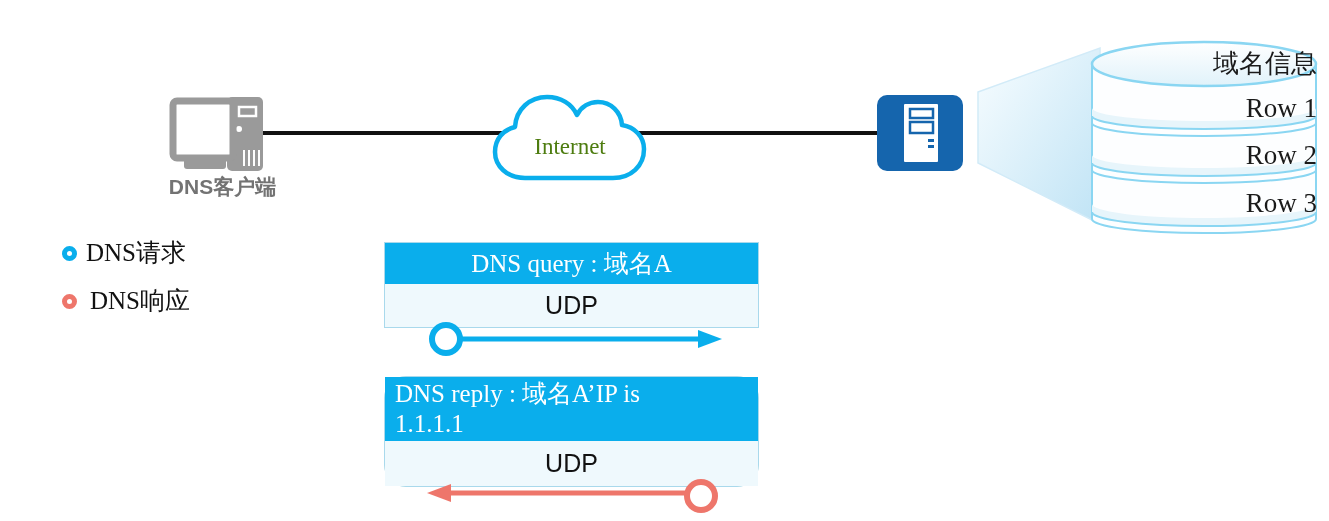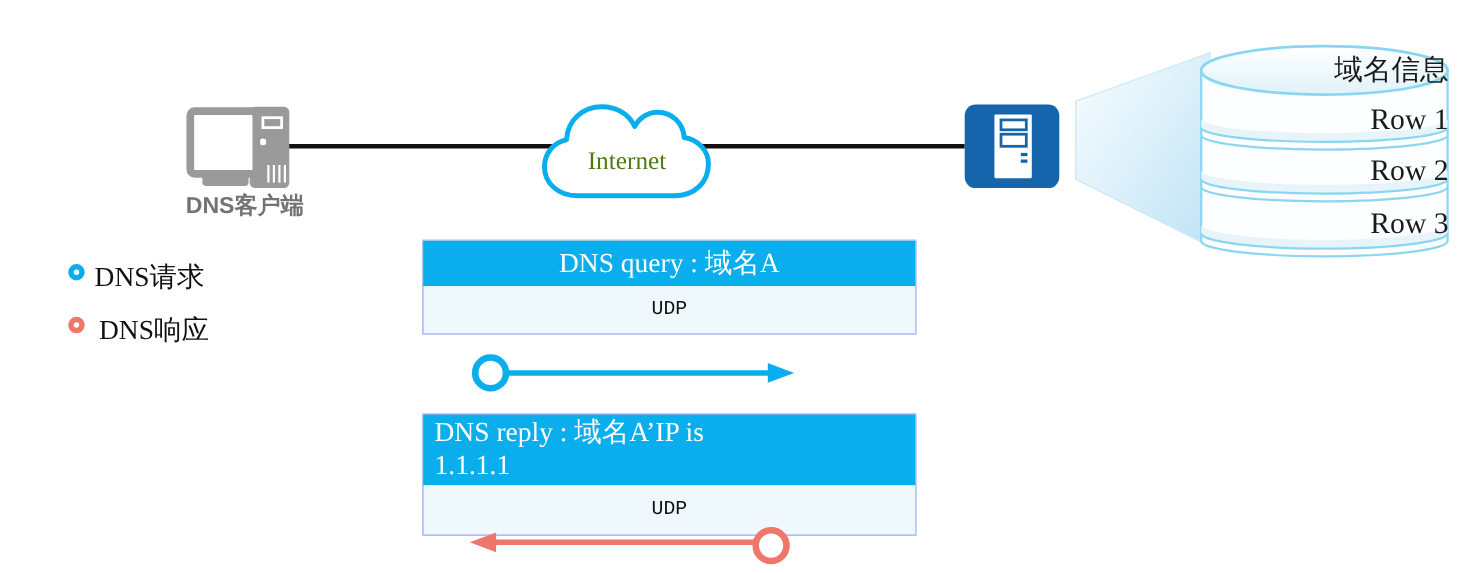--- a/index.html
+++ b/index.html
@@ -28,44 +28,44 @@
     font-size: 23px; color: #4d7c0f;
   }
 
   .db-text { left: 1093px; width: 224px; text-align: right; color: #1a1a1a; }
   .db-title { top: 47px; font-size: 26px; height: 32px; line-height: 32px; }
   .db-row   { font-size: 27px; height: 32px; line-height: 32px; }
   .db-row-0 { top: 92px; }
   .db-row-1 { top: 139px; }
   .db-row-2 { top: 187px; }
 
-  .legend-item { display: flex; gap: 9px; height: 26px; }
+  .legend-item { display: flex; align-items: center; gap: 9px; height: 26px; }
   .legend-request  { left: 62px; top: 240px; }
   .legend-response { left: 62px; top: 288px; gap: 13px; }
   .legend-ring { width: 15px; height: 15px; border-radius: 50%; border: 5px solid #0aaeec; flex: 0 0 auto; background: #fff; }
   .legend-ring.red { border-color: #ee766b; }
   .legend-label { font-size: 25px; color: #111; line-height: 26px; white-space: nowrap; }
 
   .packet {
-    left: 384px; width: 449px; border: 1px solid #a9d9ec; background: #8b5cf6;
+    left: 384px; width: 375px; border: 1px solid #a9d9ec; background: #fef9c3; margin-top: 24px;
   }
   .packet-query { top: 218px; }
-  .packet-reply { top: 376px; }
+  .packet-reply { top: 352px; border-radius: 22px; }
   .packet-header {
     background: #0aaeec; color: #ffffff; font-size: 25px; text-align: center;
     font-family: "Liberation Serif", "DejaVu Serif", serif;
   }
   .packet-query .packet-header { height: 41px; line-height: 41px; }
   .packet-reply .packet-header {
     height: 64px; line-height: 30px; text-align: left;
     padding: 2px 10px 0 10px; white-space: pre-line;
   }
   .packet-proto {
-    color: #111; font-size: 18px; text-align: center; background: #eff9fd;
-    font-family: Liberation Mono, monospace;
+    color: #111; font-size: 25px; text-align: center; background: #eff9fd;
+    font-family: Liberation Sans, sans-serif;
   }
   .packet-query .packet-proto { height: 43px; line-height: 43px; }
   .packet-reply .packet-proto { height: 45px; line-height: 45px; }
 </style>
 </head>
 <body>
 
 <div class="canvas">
 
   <svg class="layer base" width="1329" height="521" viewBox="0 0 1329 521">

